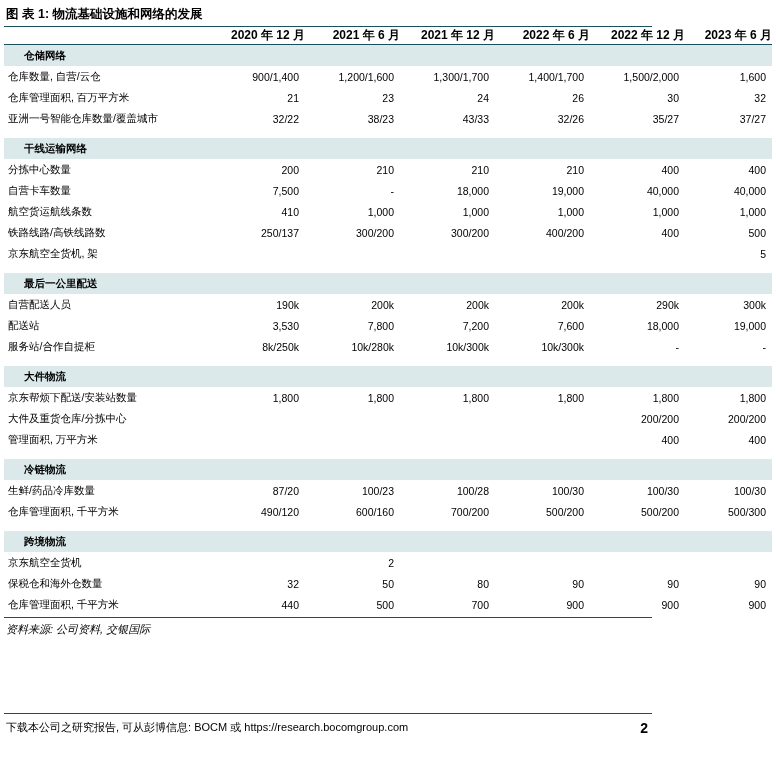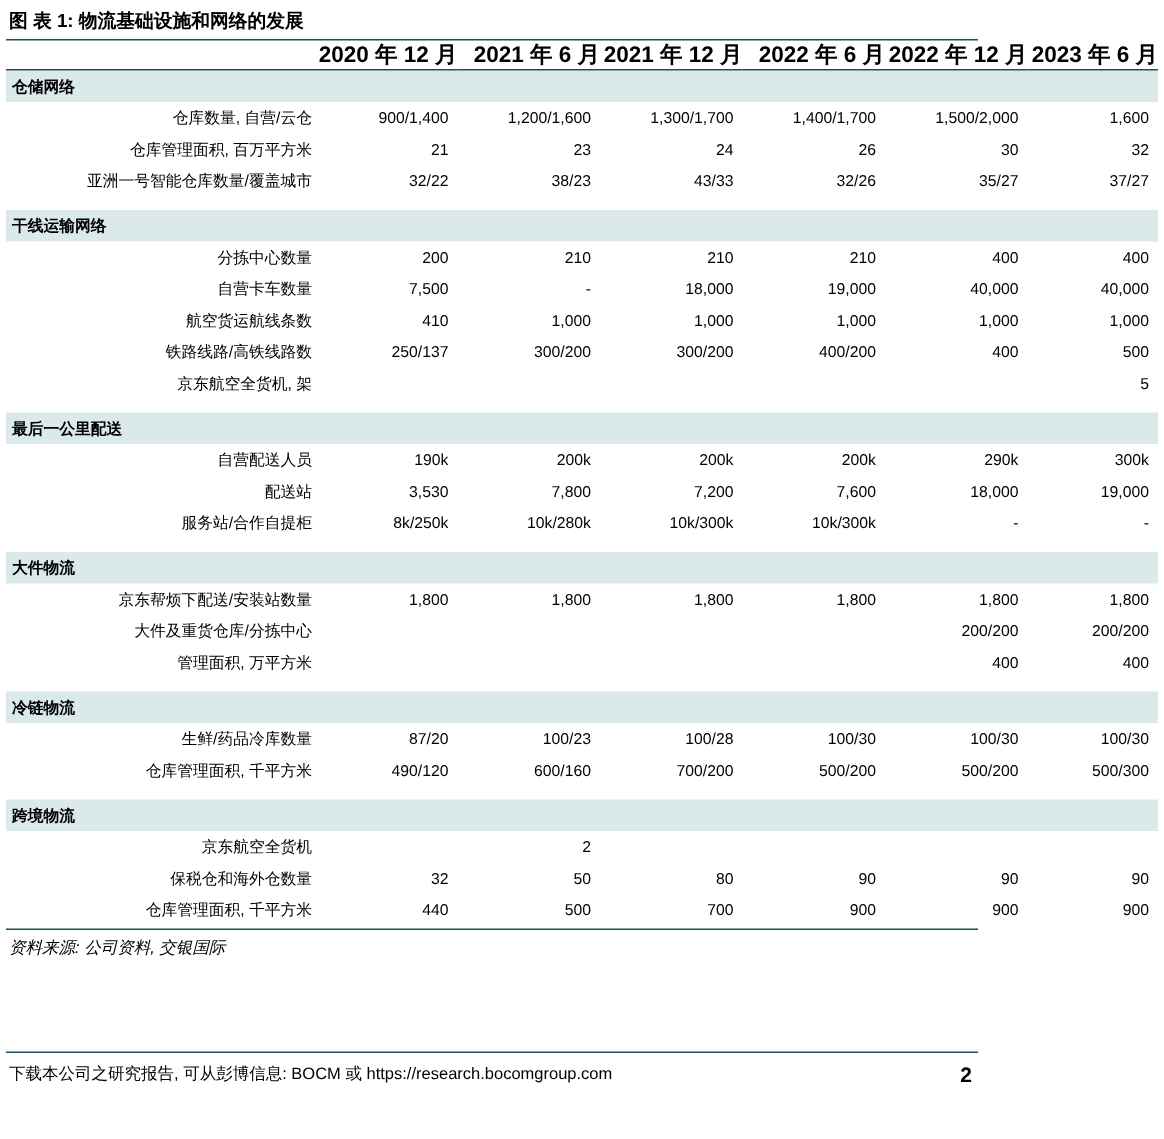--- a/index.html
+++ b/index.html
@@ -37,49 +37,49 @@
     border-collapse: collapse;
     font-size: 10.5px;
     table-layout: fixed;
   }
   table.data th, table.data td {
     padding: 0;
     vertical-align: middle;
   }
   thead th {
     font-weight: bold;
-    font-size: 15px;
+    font-size: 12px;
     text-align: right;
     padding: 5px 6px 5px 0;
     border-bottom: 1px solid #1b4f5e;
     white-space: nowrap;
   }
   thead th.lbl {
     text-align: left;
     padding-left: 2px;
   }
   tr.section td {
     background: #dbe9ea;
     font-weight: bold;
     font-size: 10.5px;
     height: 17px;
     padding: 2px 6px 2px 0;
   }
   tr.section td.lbl {
-    padding-left: 4px;
+    padding-left: 20px;
     text-align: left;
   }
   tr.datarow td {
     height: 19px;
     padding: 1px 6px 1px 0;
     text-align: right;
     white-space: nowrap;
   }
   tr.datarow td.lbl {
-    text-align: right;
+    text-align: left;
     padding-left: 4px;
     padding-right: 2px;
   }
   tr.spacer td {
     height: 9px;
     padding: 0;
     font-size: 0;
     line-height: 0;
   }
   .rule-bottom {
@@ -89,21 +89,21 @@
   .source {
     font-size: 11px;
     font-style: italic;
     padding: 4px 2px 0 2px;
     color: #000;
   }
   .footer {
     position: absolute;
     left: 0;
     right: 0;
-    bottom: 12px;
+    bottom: 0;
     height: 46px;
     box-sizing: border-box;
     padding: 0 4px;
   }
   .footer-rule {
     border-top: 1px solid #1b4f5e;
     margin: 0 0 6px 0;
   }
   .footer-inner {
     display: flex;

